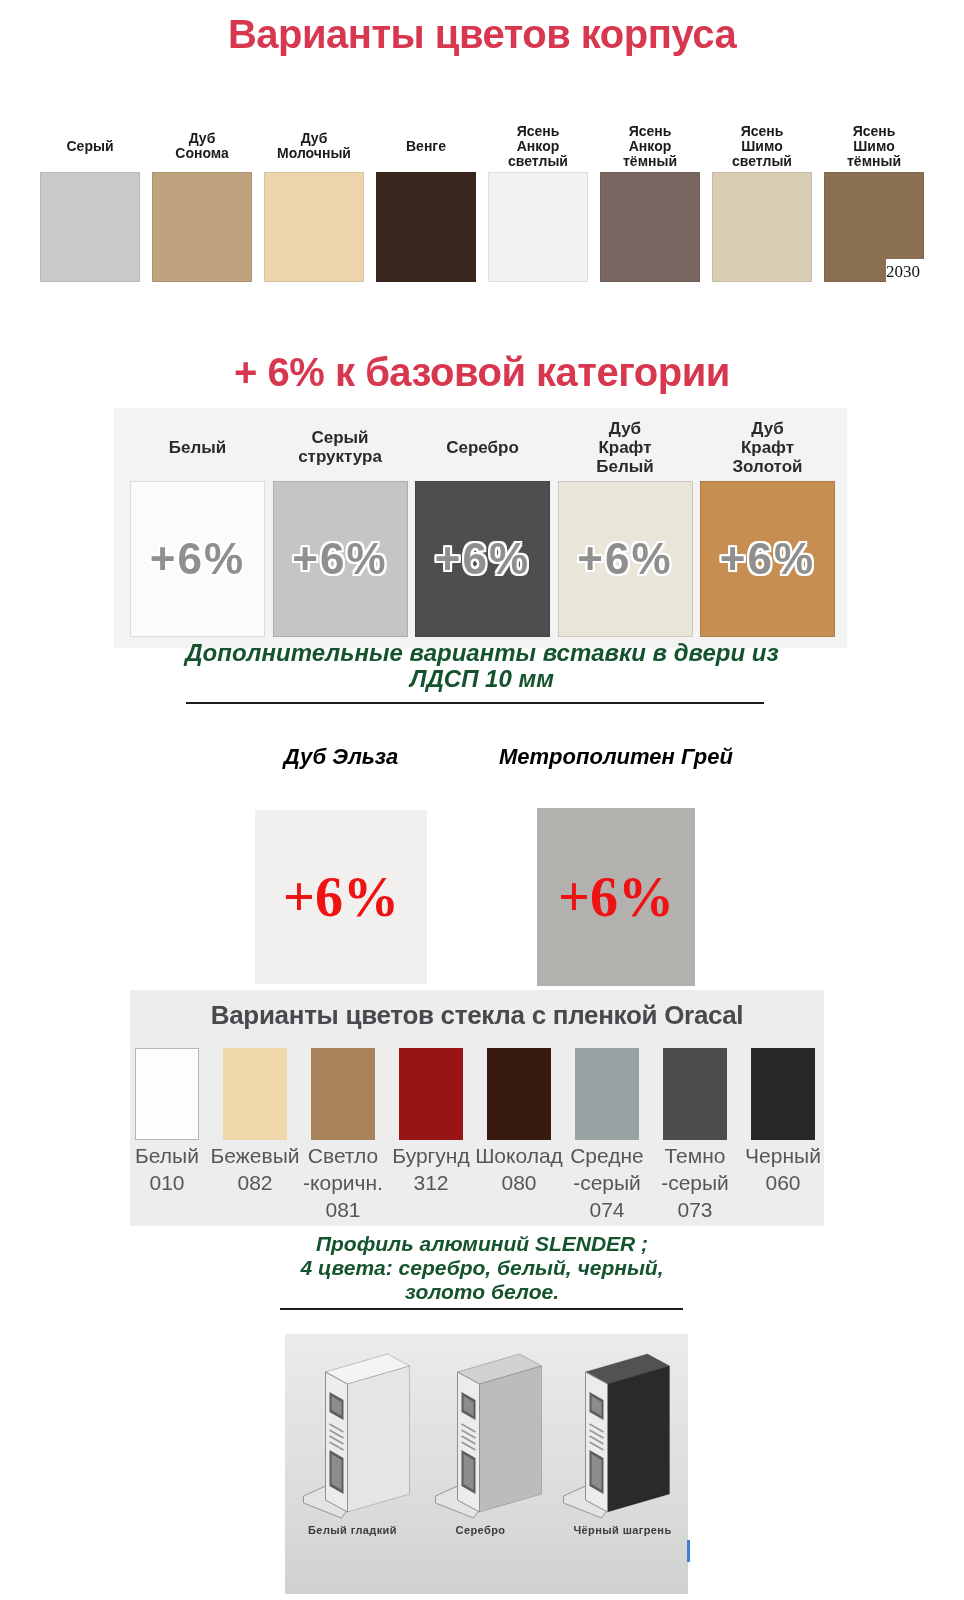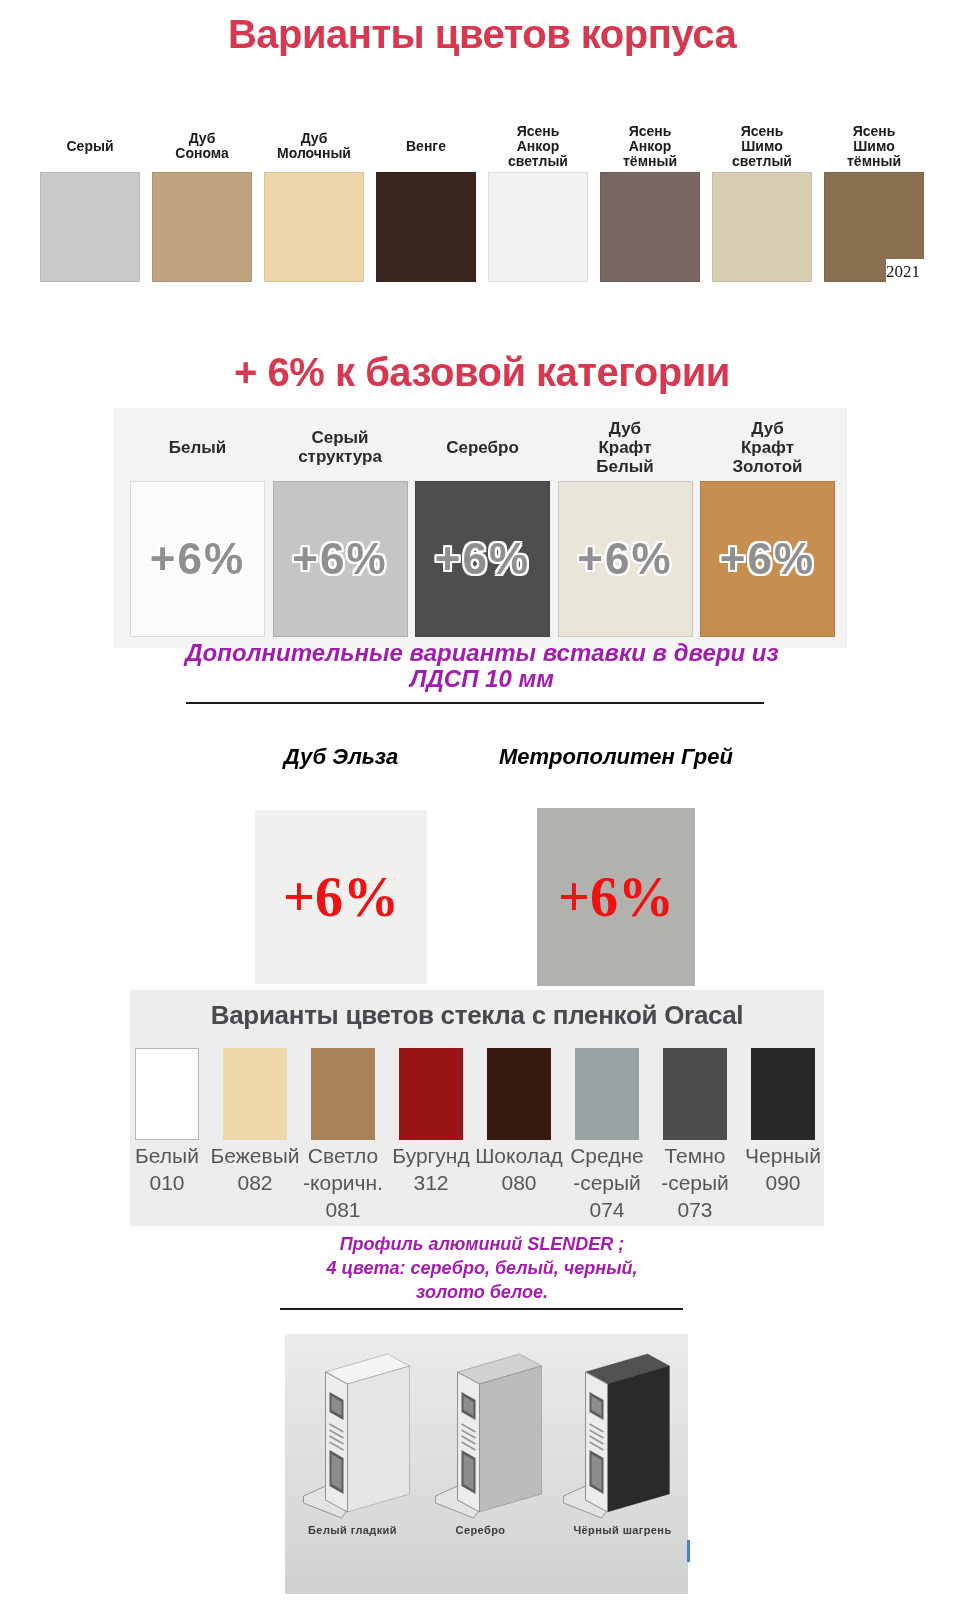--- a/index.html
+++ b/index.html
@@ -30,41 +30,41 @@
              font-weight:bold;font-size:17px;line-height:19px;color:#2a2a2c;
              text-align:center;white-space:pre-line;}
   .sw-lux{height:156px;border:1px solid rgba(0,0,0,.12);box-sizing:border-box;
           display:flex;align-items:center;justify-content:center;}
   .luxpct{font-size:44px;font-weight:bold;letter-spacing:2px;color:var(--c);
           text-shadow:-2px 0 0 #fff,2px 0 0 #fff,0 -2px 0 #fff,0 2px 0 #fff,
                       -2px -2px 0 #fff,2px 2px 0 #fff,-2px 2px 0 #fff,2px -2px 0 #fff;}
 
   
   .h-ital{left:0;right:0;text-align:center;font-weight:bold;font-style:italic;
-          color:#a21caf;white-space:pre-line;}
+          color:#14532d;white-space:pre-line;}
   .h3{top:640px;font-size:24px;line-height:26px;}
   .rule{background:#1b1b1b;height:2px;}
   .ins-label{font-weight:bold;font-style:italic;font-size:22px;color:#000;text-align:center;}
   .ins-sw{display:flex;align-items:center;justify-content:center;}
   .ins-badge{font-family:"Liberation Serif",serif;font-weight:bold;font-size:56px;color:var(--c);}
 
   
   .panel-oracal{left:130px;top:990px;width:694px;height:236px;background:#ededee;}
   .oracal-title{left:130px;top:1000px;width:694px;text-align:center;font-weight:bold;
                 font-size:26px;letter-spacing:-0.3px;color:var(--c);}
   .row-chips{left:135px;top:1048px;width:680px;display:flex;gap:24px;}
   .chip{width:64px;height:92px;}
   .chip-b{border:1px solid #b5b5b5;box-sizing:border-box;}
   .row-chip-labels{left:135px;top:1142px;width:680px;display:flex;gap:24px;}
   .chip-label{width:64px;display:flex;justify-content:center;}
   .chip-label span{font-size:21px;line-height:27px;color:var(--c);text-align:center;
                    white-space:pre;width:max-content;}
 
   
-  .h5{top:1232px;font-size:18px;line-height:24px;}
+  .h5{top:1232px;font-size:21px;line-height:24px;}
   .photo{left:285px;top:1334px;width:403px;height:260px;
          background:linear-gradient(180deg,#eaece9 0%,#d9dbd8 70%,#cfd1ce 100%);}
   .profile{position:absolute;top:14px;}
   .plabel{position:absolute;top:190px;width:125px;text-align:center;
           font-size:11px;font-weight:bold;letter-spacing:.4px;color:#3c3c3e;}
   .cursor{left:687px;top:1540px;width:3px;height:22px;}
 
   
   .tex-flat{}
   .tex-wood{background-image:repeating-linear-gradient(90deg,rgba(80,50,15,.13) 0 1px,
@@ -128,21 +128,21 @@
 светлый</div>
       <div class="sw1 tex-wood" style="background: rgb(217, 205, 180);"></div>
     </div>
     <div class="col">
       <div class="sw-label">Ясень
 Шимо
 тёмный</div>
       <div class="sw1 tex-wood" style="background: rgb(139, 111, 82);"></div>
     </div>
   </div>
-  <div class="abs watermark">2021</div>
+  <div class="abs watermark">2030</div>
 
   <div class="abs red-title" style="top:348px">+ 6% к базовой категории</div>
 
   <div class="abs panel-lux"></div>
   <div class="abs row-lux" style="--c: #8f8f8f;">
     <div class="col-lux">
       <div class="lux-label">Белый</div>
       <div class="sw-lux tex-woodfaint" style="background: rgb(251, 251, 251);">
           <span class="luxpct">+6%</span>
         </div>
@@ -235,21 +235,21 @@
 -серый
 074</span>
       </div>
     <div class="chip-label">
         <span>Темно
 -серый
 073</span>
       </div>
     <div class="chip-label">
         <span>Черный
-090</span>
+060</span>
       </div>
   </div>
 
   <div class="abs h-ital h5">Профиль алюминий SLENDER ;
 4 цвета: серебро, белый, черный,
 золото белое.</div>
   <div class="abs rule" style="top:1308px;left:280px;width:403px;height:2px"></div>
 
   <svg width="0" height="0" style="position:absolute" aria-hidden="true">
     <defs>

